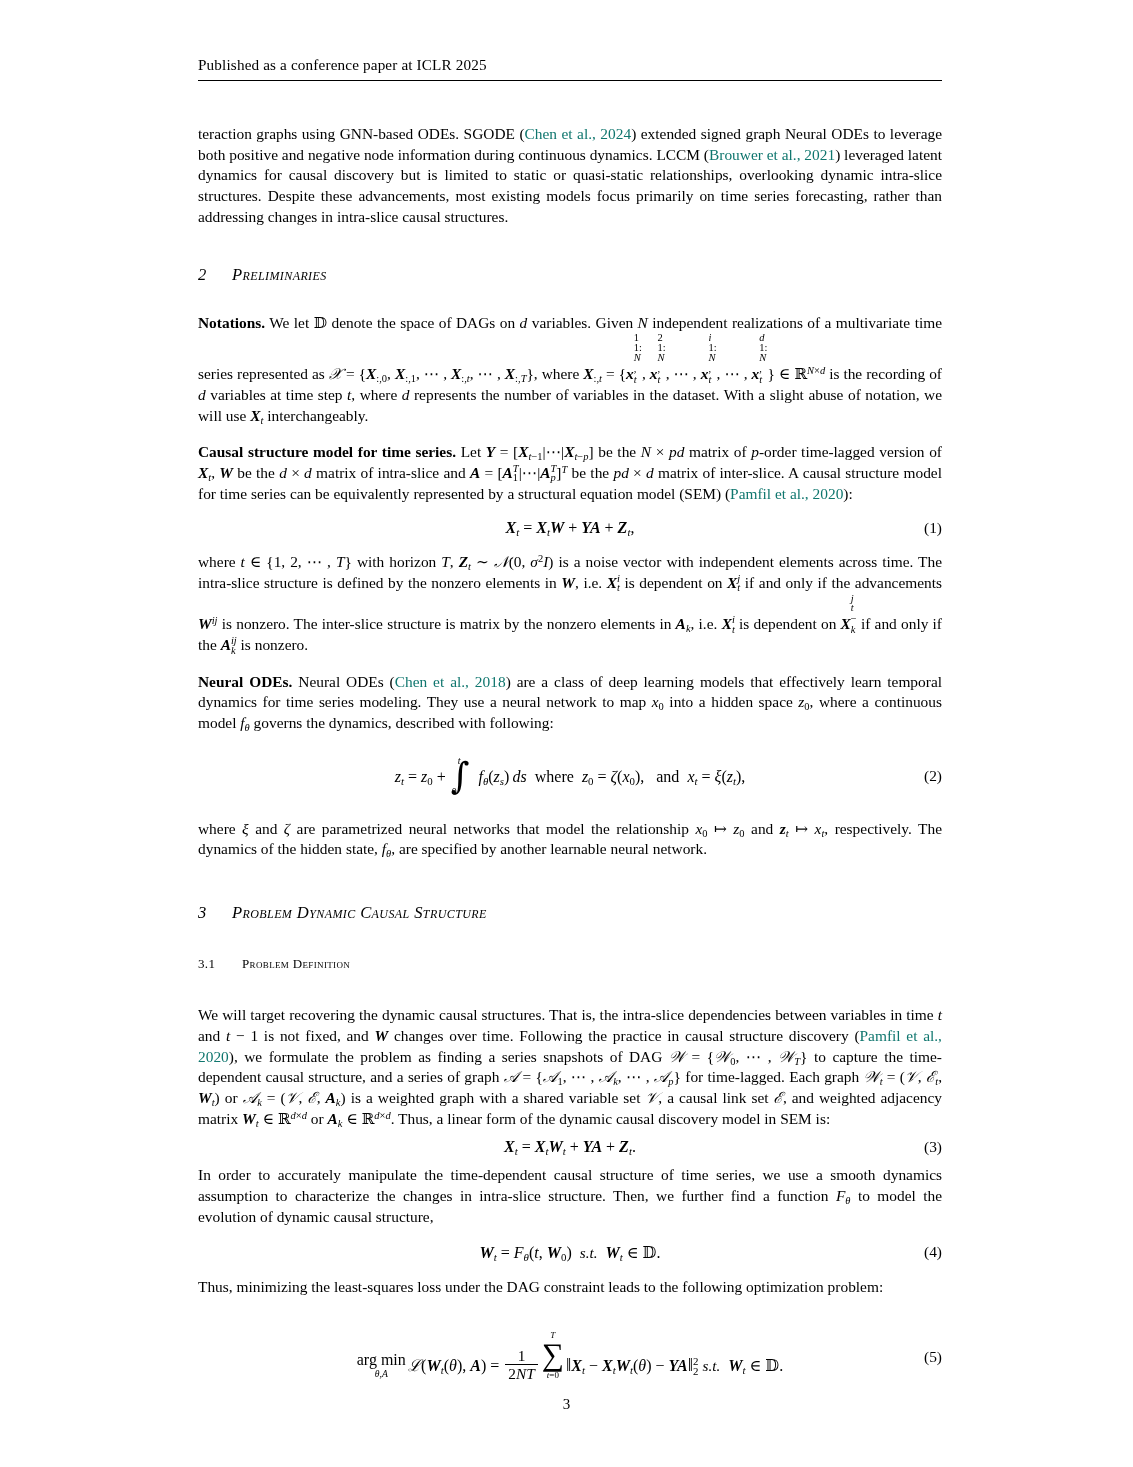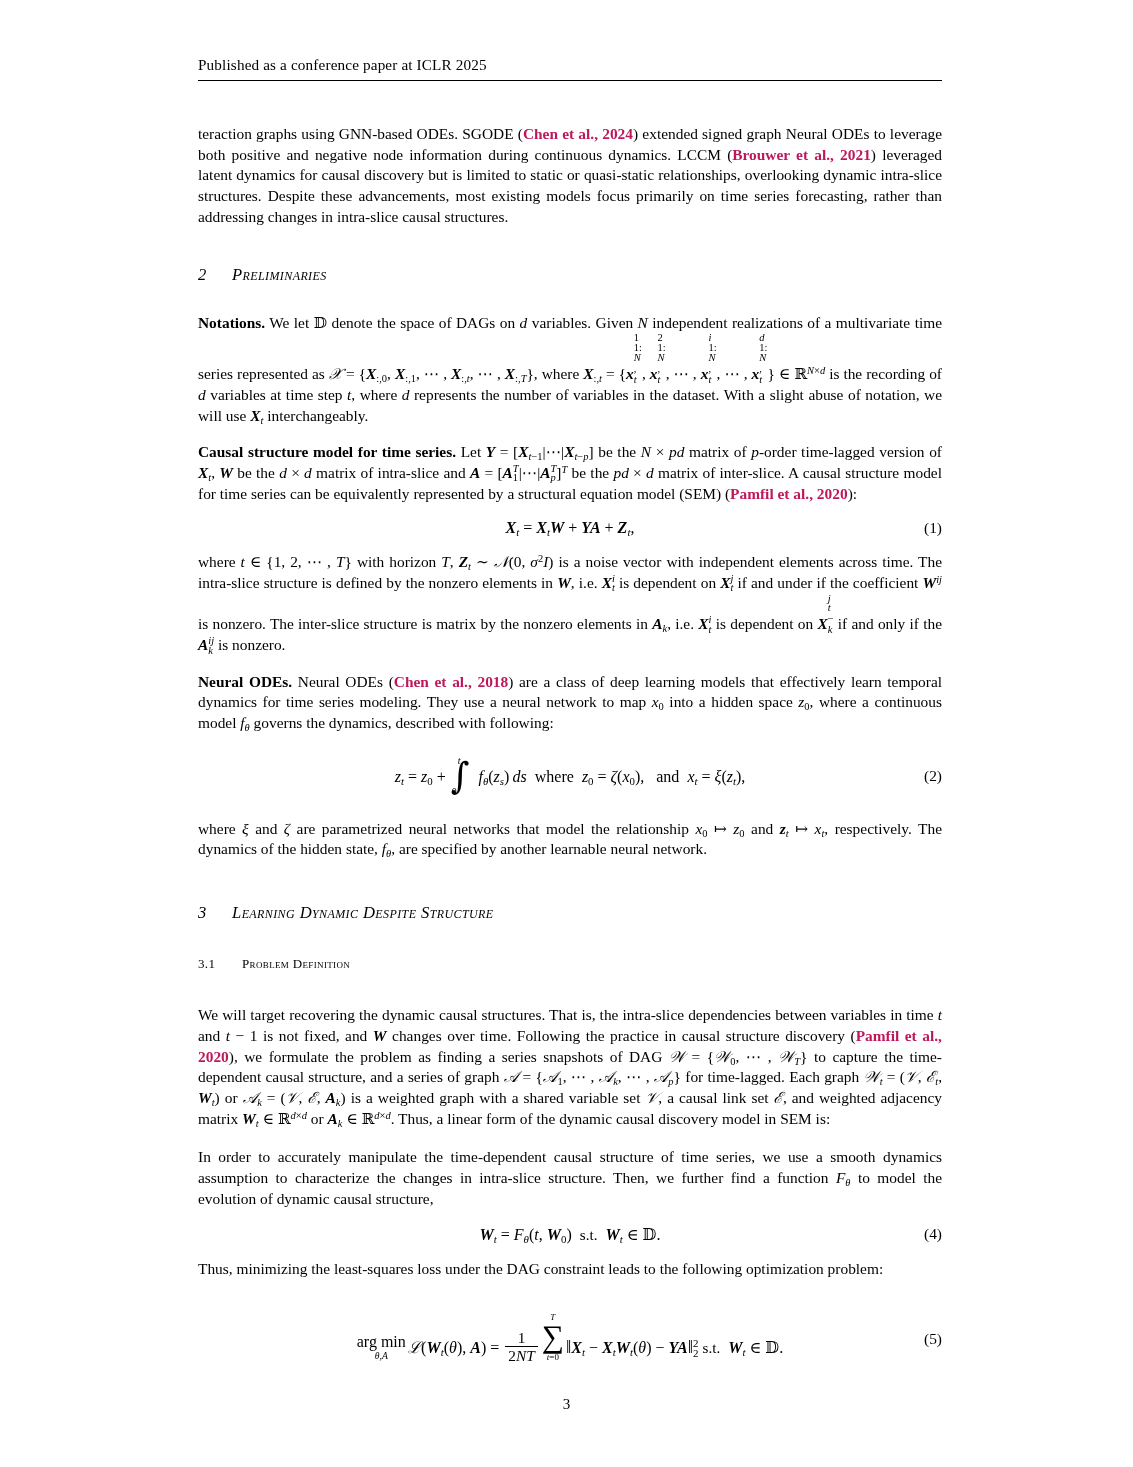--- a/index.html
+++ b/index.html
@@ -162,26 +162,25 @@
     display: inline-block;
     text-align: center;
     vertical-align: -0.36em;
     line-height: 1.05;
     margin-right: 2px;
   }
   .argmin .top { display: block; font-style: normal; }
   .argmin .bot { display: block; font-size: 0.6em; font-style: italic; }
 
   .norm-bars { font-size: 1.18em; }
-  .it-st { font-size: 0.95em; }
+  .it-st { font-style: italic; font-size: 0.95em; }
 
   a.cite, .cite {
-    color: #be185d;
+    color: #0f766e;
     text-decoration: none;
-    font-weight: bold;
   }
 
   
   .pagenum {
     position: absolute;
     left: 0;
     right: 0;
     top: 1388px;
     text-align: center;
     font-size: 15px;
@@ -234,21 +233,21 @@
     <div class="gap-md"></div>
 
     <p class="para"><span>where </span><span><span class="mi">t</span> ∈ {1, 2, ⋯ , <span class="mi">T</span>}</span><span> with horizon </span><span class="mi">T</span><span>, </span><span><span class="mb">Z</span><sub class="mi">t</sub> ∼ <span class="mcal">𝒩</span>(0, <span class="mi">σ</span><sup>2</sup><span class="mi">I</span>)</span><span> is a noise vector with independent elements across time. The intra-slice structure is defined by the nonzero elements in </span><span class="mb">W</span><span>, i.e. </span><span><span class="mb">X</span><span class="subsup"><span class="up">
               <span class="mi">i</span>
             </span><span>
               <span class="mi">t</span>
             </span></span></span><span> is dependent on </span><span><span class="mb">X</span><span class="subsup"><span class="up">
               <span class="mi">j</span>
             </span><span>
               <span class="mi">t</span>
-            </span></span></span><span> if and under if the coefficient </span><span><span class="mb">W</span><sup><span class="mi">ij</span></sup></span><span> is nonzero. The inter-slice structure is matrix by the nonzero elements in </span><span><span class="mb">A</span><sub class="mi">k</sub></span><span>, i.e. </span><span><span class="mb">X</span><span class="subsup"><span class="up">
+            </span></span></span><span> if and only if the advancements </span><span><span class="mb">W</span><sup><span class="mi">ij</span></sup></span><span> is nonzero. The inter-slice structure is matrix by the nonzero elements in </span><span><span class="mb">A</span><sub class="mi">k</sub></span><span>, i.e. </span><span><span class="mb">X</span><span class="subsup"><span class="up">
               <span class="mi">i</span>
             </span><span>
               <span class="mi">t</span>
             </span></span></span><span> is dependent on </span><span><span class="mb">X</span><span class="subsup"><span class="up">
               <span class="mi">j</span>
             </span><span><span class="mi">t</span>−<span class="mi">k</span></span></span></span><span> if and only if the </span><span><span class="mb">A</span><span class="subsup"><span class="up">
               <span class="mi">ij</span>
             </span><span>
               <span class="mi">k</span>
             </span></span></span><span> is nonzero.</span></p>
@@ -264,34 +263,38 @@
       <span class="eqnum">(2)</span>
     </div>
 
     <div class="gap-lg"></div>
 
     <p class="para"><span>where </span><span class="mi">ξ</span><span> and </span><span class="mi">ζ</span><span> are parametrized neural networks that model the relationship </span><span><span class="mi">x</span><sub>0</sub> ↦ <span class="mi">z</span><sub>0</sub></span><span> and </span><span><span class="mb">z</span><sub class="mi">t</sub> ↦ <span class="mi">x</span><sub class="mi">t</sub></span><span>, respectively. The dynamics of the hidden state, </span><span><span class="mi">f</span><sub class="mi">θ</sub></span><span>, are specified by another learnable neural network.</span></p>
 
     <div class="gap-lg"></div>
     <div class="gap-md"></div>
 
-    <div class="h-sec"><span class="num">3</span><span>Learning Dynamic Despite Structure</span></div>
+    <div class="h-sec"><span class="num">3</span><span>Problem Dynamic Causal Structure</span></div>
 
     <div class="gap-lg"></div>
     <div class="gap-xs"></div>
 
     <div class="h-sub"><span class="num">3.1</span><span>Problem Definition</span></div>
 
     <div class="gap-lg"></div>
     <div class="gap-xs"></div>
 
     <p class="para"><span>We will target recovering the dynamic causal structures. That is, the intra-slice dependencies between variables in time </span><span class="mi">t</span><span> and </span><span><span class="mi">t</span> − 1</span><span> is not fixed, and </span><span class="mb">W</span><span> changes over time. Following the practice in causal structure discovery (</span><span class="cite">Pamfil et al., 2020</span><span>), we formulate the problem as finding a series snapshots of DAG </span><span><span class="mcal">𝒲</span> = {<span class="mcal">𝒲</span><sub>0</sub>, ⋯ , <span class="mcal">𝒲</span><sub class="mi">T</sub>}</span><span> to capture the time-dependent causal structure, and a series of graph </span><span><span class="mcal">𝒜</span> = {<span class="mcal">𝒜</span><sub>1</sub>, ⋯ , <span class="mcal">𝒜</span><sub class="mi">k</sub>, ⋯ , <span class="mcal">𝒜</span><sub class="mi">p</sub>}</span><span> for time-lagged. Each graph </span><span><span class="mcal">𝒲</span><sub class="mi">t</sub> = (<span class="mcal">𝒱</span>, <span class="mcal">ℰ</span><sub class="mi">t</sub>, <span class="mb">W</span><sub class="mi">t</sub>)</span><span> or </span><span><span class="mcal">𝒜</span><sub class="mi">k</sub> = (<span class="mcal">𝒱</span>, <span class="mcal">ℰ</span>, <span class="mb">A</span><sub class="mi">k</sub>)</span><span> is a weighted graph with a shared variable set </span><span class="mcal">𝒱</span><span>, a causal link set </span><span class="mcal">ℰ</span><span>, and weighted adjacency matrix </span><span><span class="mb">W</span><sub class="mi">t</sub> ∈ <span class="mbb">ℝ</span><sup><span class="mi">d</span>×<span class="mi">d</span></sup></span><span> or </span><span><span class="mb">A</span><sub class="mi">k</sub> ∈ <span class="mbb">ℝ</span><sup><span class="mi">d</span>×<span class="mi">d</span></sup></span><span>. Thus, a linear form of the dynamic causal discovery model in SEM is:</span></p>
 
     <div class="gap-sm"></div>
 
+    <div class="eqrow">
+      <span class="eqbody"><span class="mb">X</span><sub class="mi">t</sub> = <span class="mb">X</span><sub class="mi">t</sub><span class="mb">W</span><sub class="mi">t</sub> + <span class="mb">Y</span><span class="mb">A</span> + <span class="mb">Z</span><sub class="mi">t</sub>.</span>
+      <span class="eqnum">(3)</span>
+    </div>
 
     <div class="gap-sm"></div>
 
     <p class="para"><span>In order to accurately manipulate the time-dependent causal structure of time series, we use a smooth dynamics assumption to characterize the changes in intra-slice structure. Then, we further find a function </span><span><span class="mi">F</span><sub class="mi">θ</sub></span><span> to model the evolution of dynamic causal structure,</span></p>
 
     <div class="gap-md"></div>
 
     <div class="eqrow">
       <span class="eqbody"><span class="mb">W</span><sub class="mi">t</sub> = <span class="mi">F</span><sub class="mi">θ</sub>(<span class="mi">t</span>, <span class="mb">W</span><sub>0</sub>) &nbsp;<span class="it-st">s.t.</span>&nbsp; <span class="mb">W</span><sub class="mi">t</sub> ∈ <span class="mbb">𝔻</span>.</span>
       <span class="eqnum">(4)</span>

